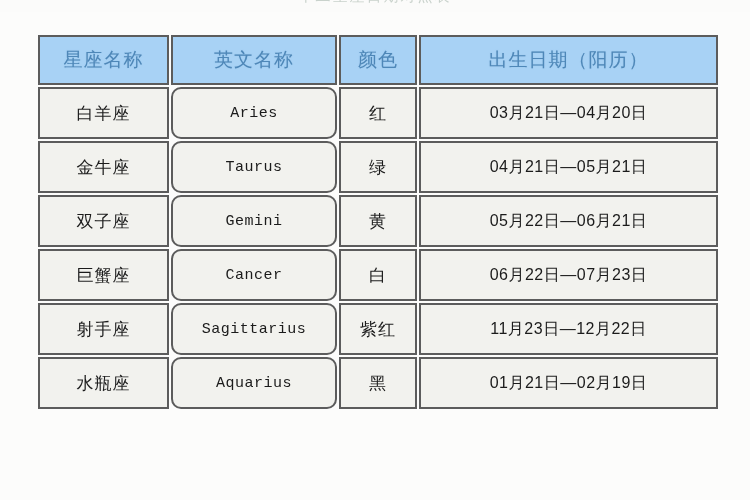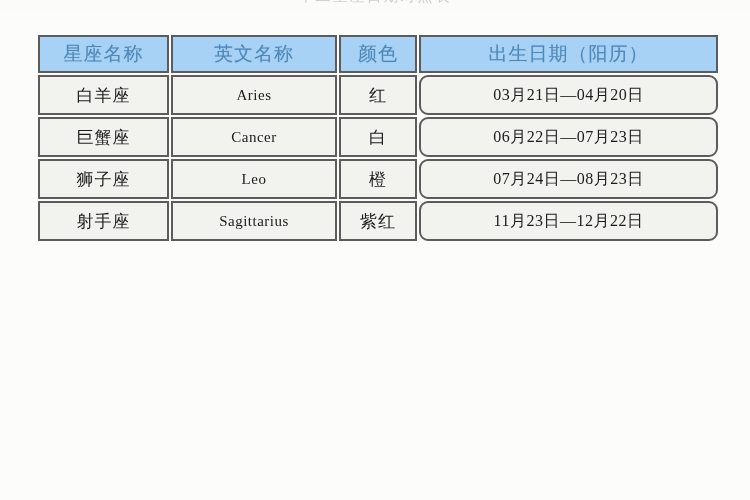--- a/index.html
+++ b/index.html
@@ -66,49 +66,49 @@
   table.zodiac col.c-date   { width: 299px; }
 
   table.zodiac th {
     background: #a8d2f5;
     border: 2px solid #5c5c5c;
     color: #4e87b8;
     font-size: 19px;
     font-weight: normal;
     height: 34px;
     line-height: 34px;
-    padding: 0;
+    padding: 6px;
     text-align: center;
     letter-spacing: 1px;
     text-shadow: 0 0 1px rgba(120,170,210,0.55);
     font-family: Liberation Sans, sans-serif;
   }
 
   table.zodiac td {
     background: #f2f2ee;
     border: 2px solid #5c5c5c;
     height: 32px;
-    padding: 2px;
+    padding: 8px;
     text-align: center;
     color: #1b1b1b;
     font-size: 17px;
     font-family: "DejaVu Sans", sans-serif;
   }
 
   table.zodiac td.eng {
-    font-family: Liberation Serif, serif;
+    font-family: Liberation Mono, monospace;
     font-size: 15px;
     letter-spacing: 0.5px;
+    border-radius: 10px;
   }
 
   table.zodiac td.date {
     font-size: 16px;
     letter-spacing: 0.5px;
-    font-family: Liberation Serif, serif;
-    border-radius: 9px;
+    font-family: Liberation Sans, sans-serif;
   }
 
   table.zodiac td.cname,
   table.zodiac td.color {
     letter-spacing: 1px;
   }
 </style>
 </head>
 <body>
 
@@ -135,34 +135,46 @@
         </tr>
       </thead>
       <tbody id="table-body">
           <tr>
             <td class="cname">白羊座</td>
             <td class="eng">Aries</td>
             <td class="color">红</td>
             <td class="date">03月21日—04月20日</td>
           </tr>
           <tr>
+            <td class="cname">金牛座</td>
+            <td class="eng">Taurus</td>
+            <td class="color">绿</td>
+            <td class="date">04月21日—05月21日</td>
+          </tr>
+          <tr>
+            <td class="cname">双子座</td>
+            <td class="eng">Gemini</td>
+            <td class="color">黄</td>
+            <td class="date">05月22日—06月21日</td>
+          </tr>
+          <tr>
             <td class="cname">巨蟹座</td>
             <td class="eng">Cancer</td>
             <td class="color">白</td>
             <td class="date">06月22日—07月23日</td>
           </tr>
           <tr>
-            <td class="cname">狮子座</td>
-            <td class="eng">Leo</td>
-            <td class="color">橙</td>
-            <td class="date">07月24日—08月23日</td>
-          </tr>
-          <tr>
             <td class="cname">射手座</td>
             <td class="eng">Sagittarius</td>
             <td class="color">紫红</td>
             <td class="date">11月23日—12月22日</td>
+          </tr>
+          <tr>
+            <td class="cname">水瓶座</td>
+            <td class="eng">Aquarius</td>
+            <td class="color">黑</td>
+            <td class="date">01月21日—02月19日</td>
           </tr>
         </tbody>
     </table>
   </div>
 
 </div>
 
 </body></html>

